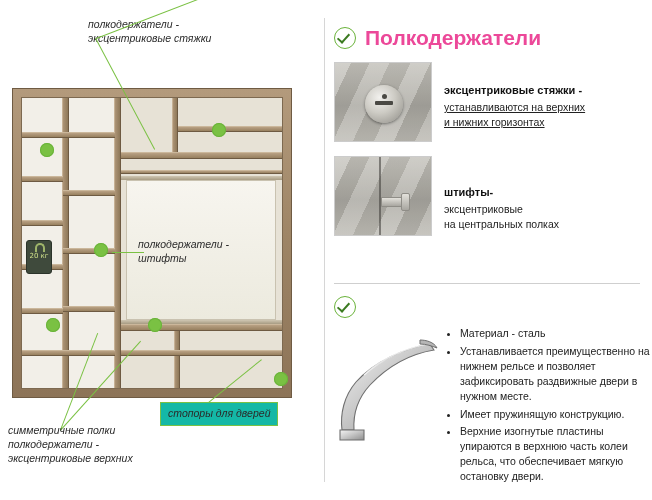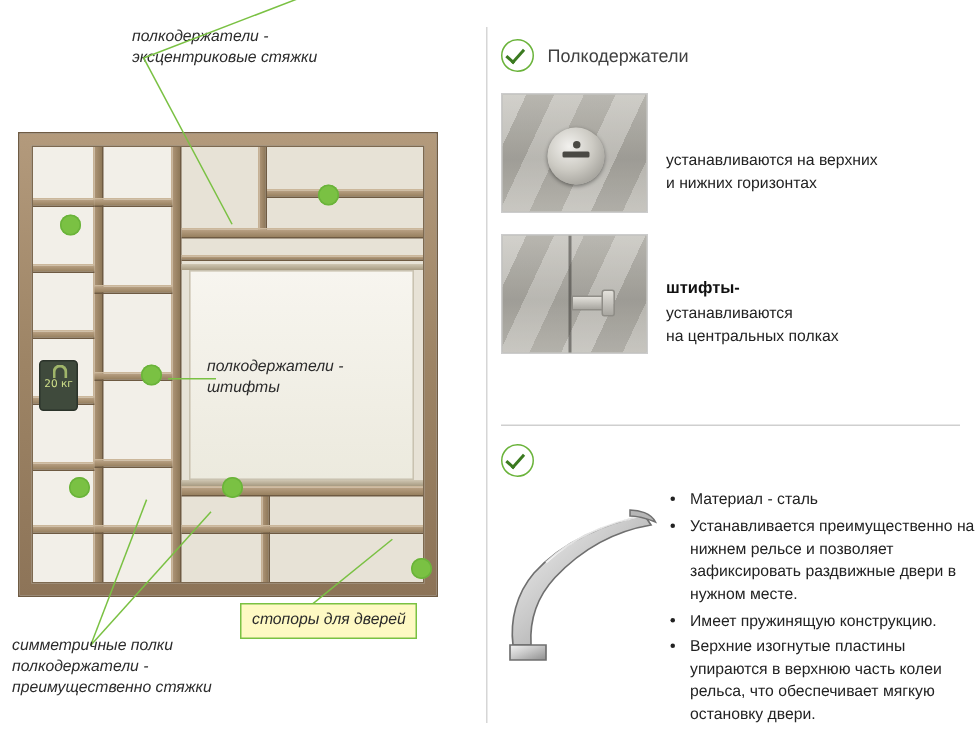--- a/index.html
+++ b/index.html
@@ -139,21 +139,21 @@
   }
   .callout-box {
     position: absolute;
     border: 1.4px solid #7ac143;
     padding: 4px 7px;
     font-style: italic;
     font-size: 10.5px;
     color: #2b2b2b;
     line-height: 1.32;
     white-space: pre-line;
-    background: #fef9c3;
+    background: #14b8a6;
   }
 
   
   .vdiv {
     position: absolute;
     left: 324px;
     top: 18px;
     width: 1px;
     height: 464px;
     background: #d6d6d6;
@@ -194,23 +194,23 @@
     position: absolute;
     left: 5px;
     top: 3px;
     width: 5px;
     height: 10px;
     border: solid #3b7a20;
     border-width: 0 2px 2px 0;
     transform: rotate(42deg);
   }
   .sec-title {
-    font-size: 12px;
-    font-weight: normal;
-    color: #404040;
+    font-size: 21px;
+    font-weight: bold;
+    color: #ec4899;
   }
 
   .photo {
     position: absolute;
     border: 1px solid #cccccc;
     background: #b9b9b4;
     overflow: hidden;
     box-sizing: border-box;
   }
   .photo .tex {
@@ -345,51 +345,52 @@
     <div class="dot" style="left:148px; top:318px;"></div>
     <div class="dot" style="left:274px; top:372px;"></div>
 
     <div class="callout-text" style="left:138px; top:238px; width:140px;">полкодержатели -
 штифты</div>
 
     <div class="callout-box" style="left:160px; top:402px;">стопоры для дверей</div>
 
     <div class="callout-text" style="left:8px; top:424px; width:180px;">симметричные полки
 полкодержатели -
-преимущественно стяжки</div>
+эксцентриковые верхних</div>
   </div>
 
   <div class="vdiv"></div>
 
   <div id="right-panel">
 
     <div class="sec-head" style="left:10px; top:26px;">
       <div class="check-ic"></div>
       <div class="sec-title">Полкодержатели</div>
     </div>
 
     <div class="photo" style="left:10px; top:62px; width:98px; height:80px;">
       <div class="tex"></div>
       <div class="cam-body" style="left:30px; top:22px; width:38px; height:38px;"></div>
       <div class="cam-slot" style="left:40px; top:38px; width:18px; height:4px;"></div>
       <div class="cam-slot" style="left:47px; top:31px; width:5px; height:5px; border-radius:50%;"></div>
     </div>
 
-    <div class="item-body" style="left:120px; top:100px; width:200px;">устанавливаются на верхних
+    <div class="item-title" style="left:120px; top:84px;">эксцентриковые стяжки -</div>
+    <div class="item-body" style="left:120px; top:100px; width:200px;text-decoration:underline;">устанавливаются на верхних
 и нижних горизонтах</div>
 
     <div class="photo" style="left:10px; top:156px; width:98px; height:80px;">
       <div class="tex"></div>
       <div class="edge-line" style="left:44px; top:0; width:2px; height:80px;"></div>
       <div class="pin-shaft" style="left:46px; top:40px; width:24px; height:10px; border-radius:0 2px 2px 0;"></div>
       <div class="pin-shaft" style="left:66px; top:36px; width:9px; height:18px; border-radius:2px;"></div>
     </div>
 
     <div class="item-title" style="left:120px; top:186px;">штифты-</div>
-    <div class="item-body" style="left:120px; top:202px; width:200px;">устанавливаются
+    <div class="item-body" style="left:120px; top:202px; width:200px;">эксцентриковые
 на центральных полках</div>
 
     <div class="hdiv" style="left:10px; top:283px; width:306px;"></div>
 
     <div class="sec-head" style="left:10px; top:296px;">
       <div class="check-ic"></div>
     </div>
   </div>
 
   <div class="stopper-wrap">

